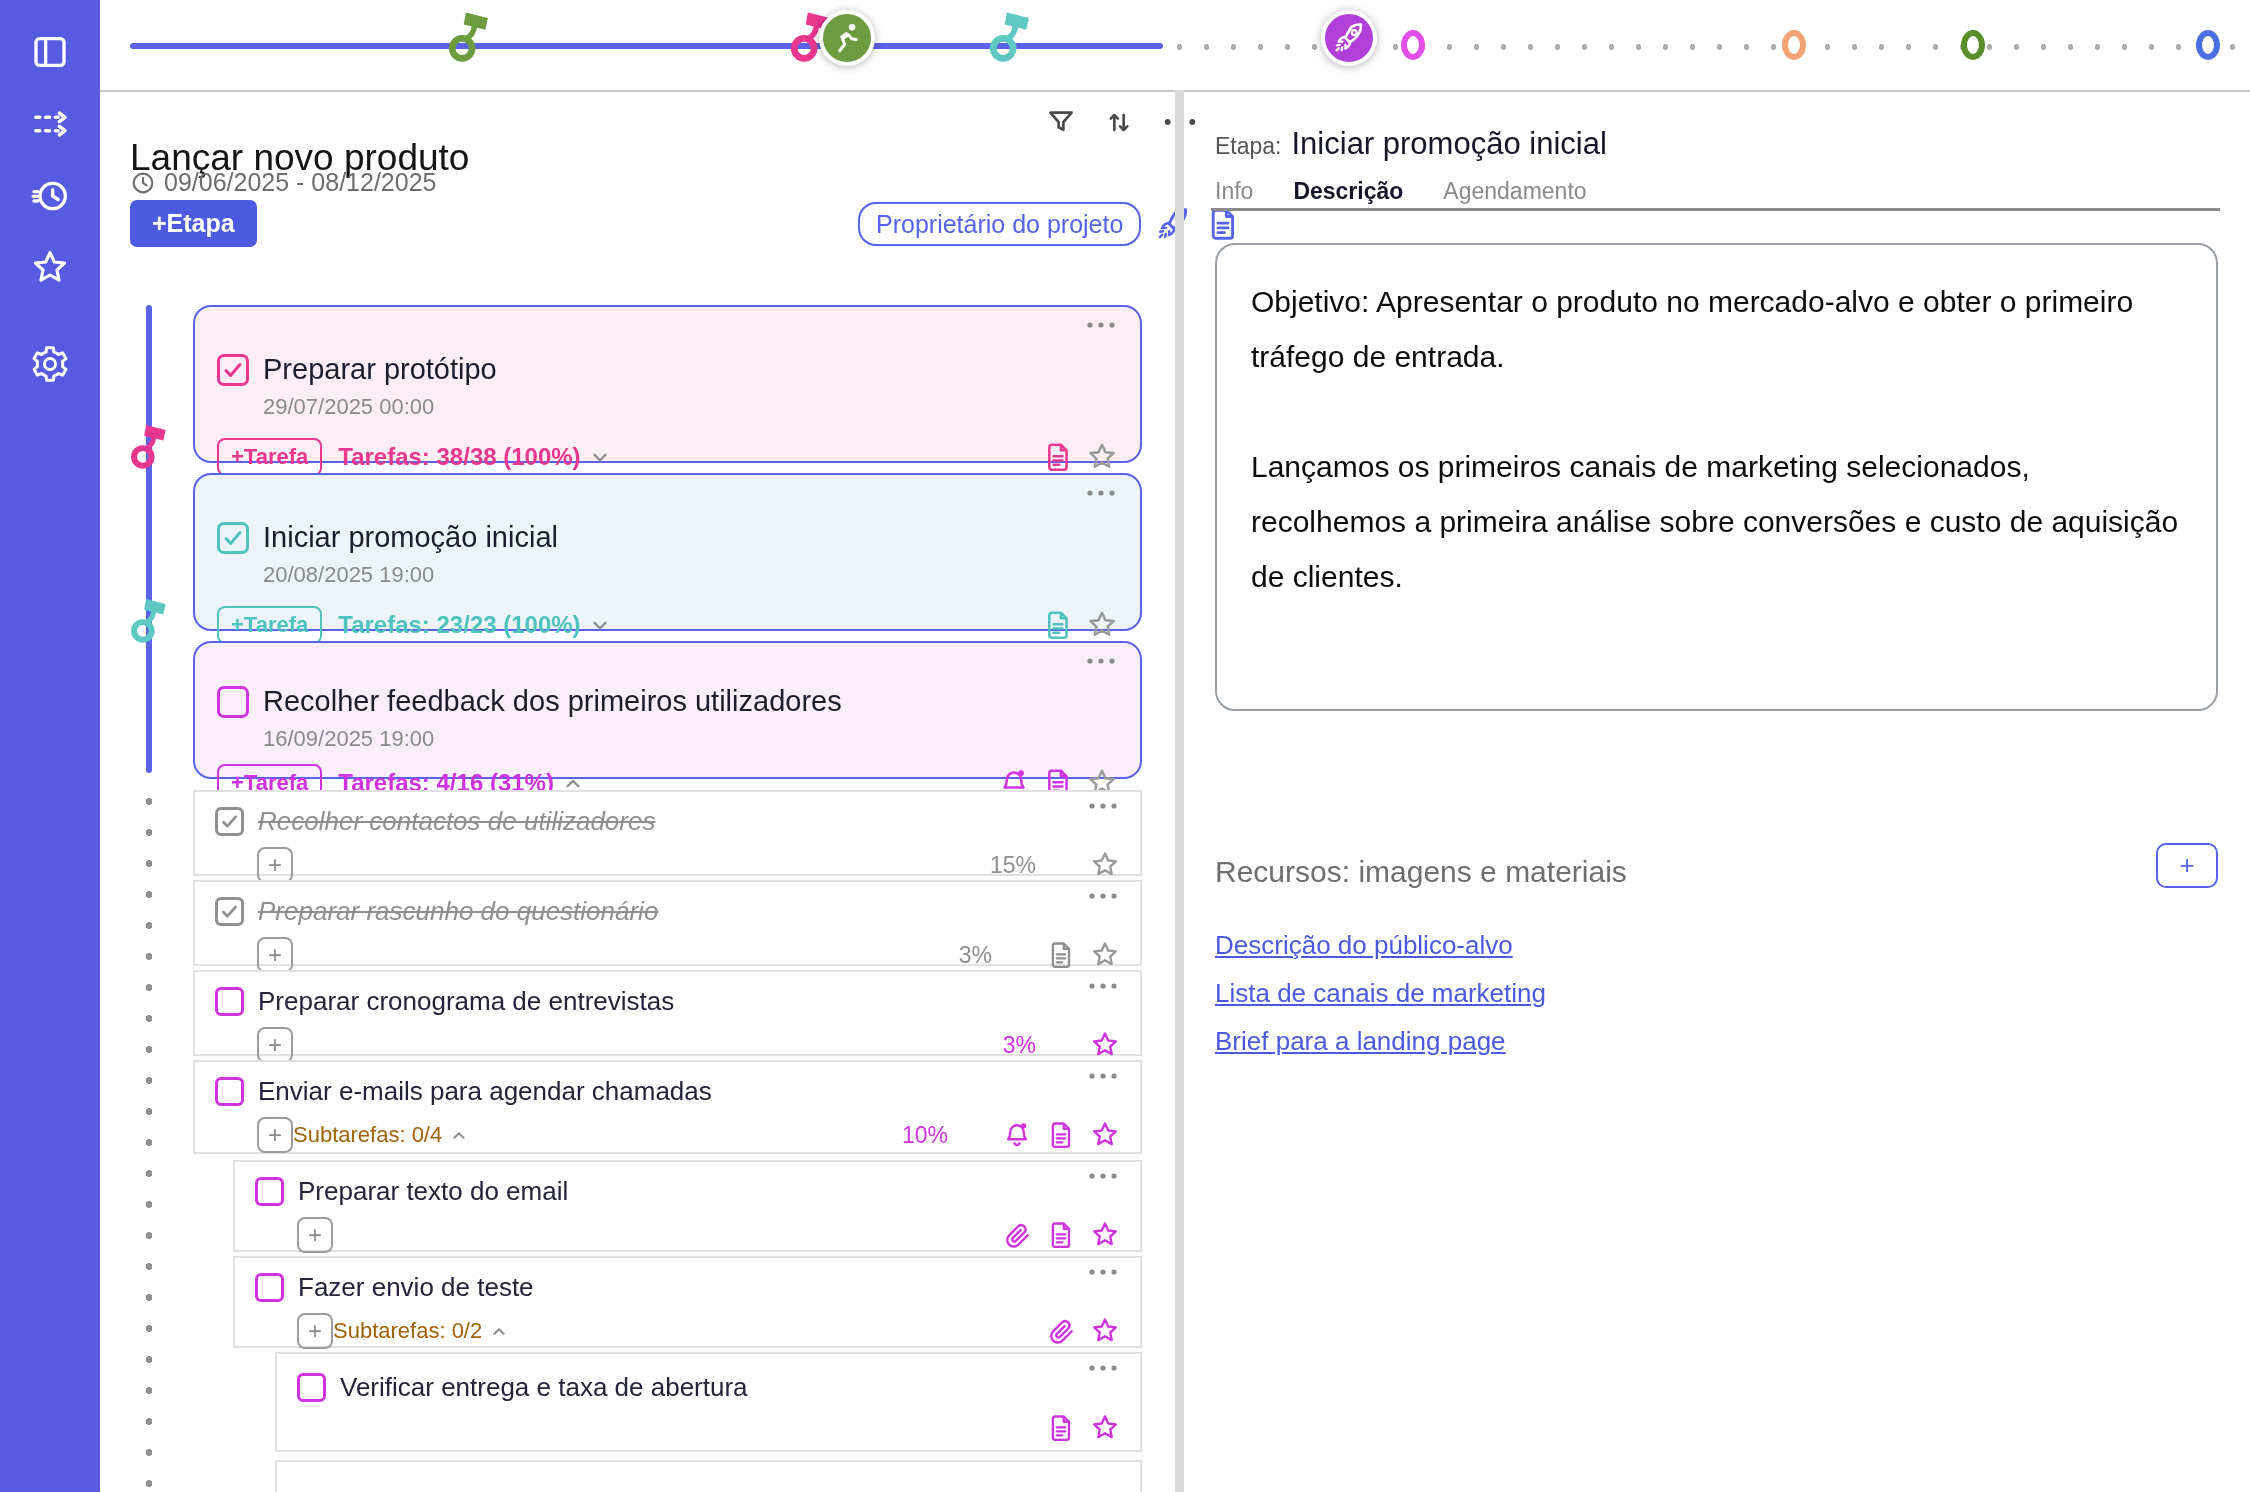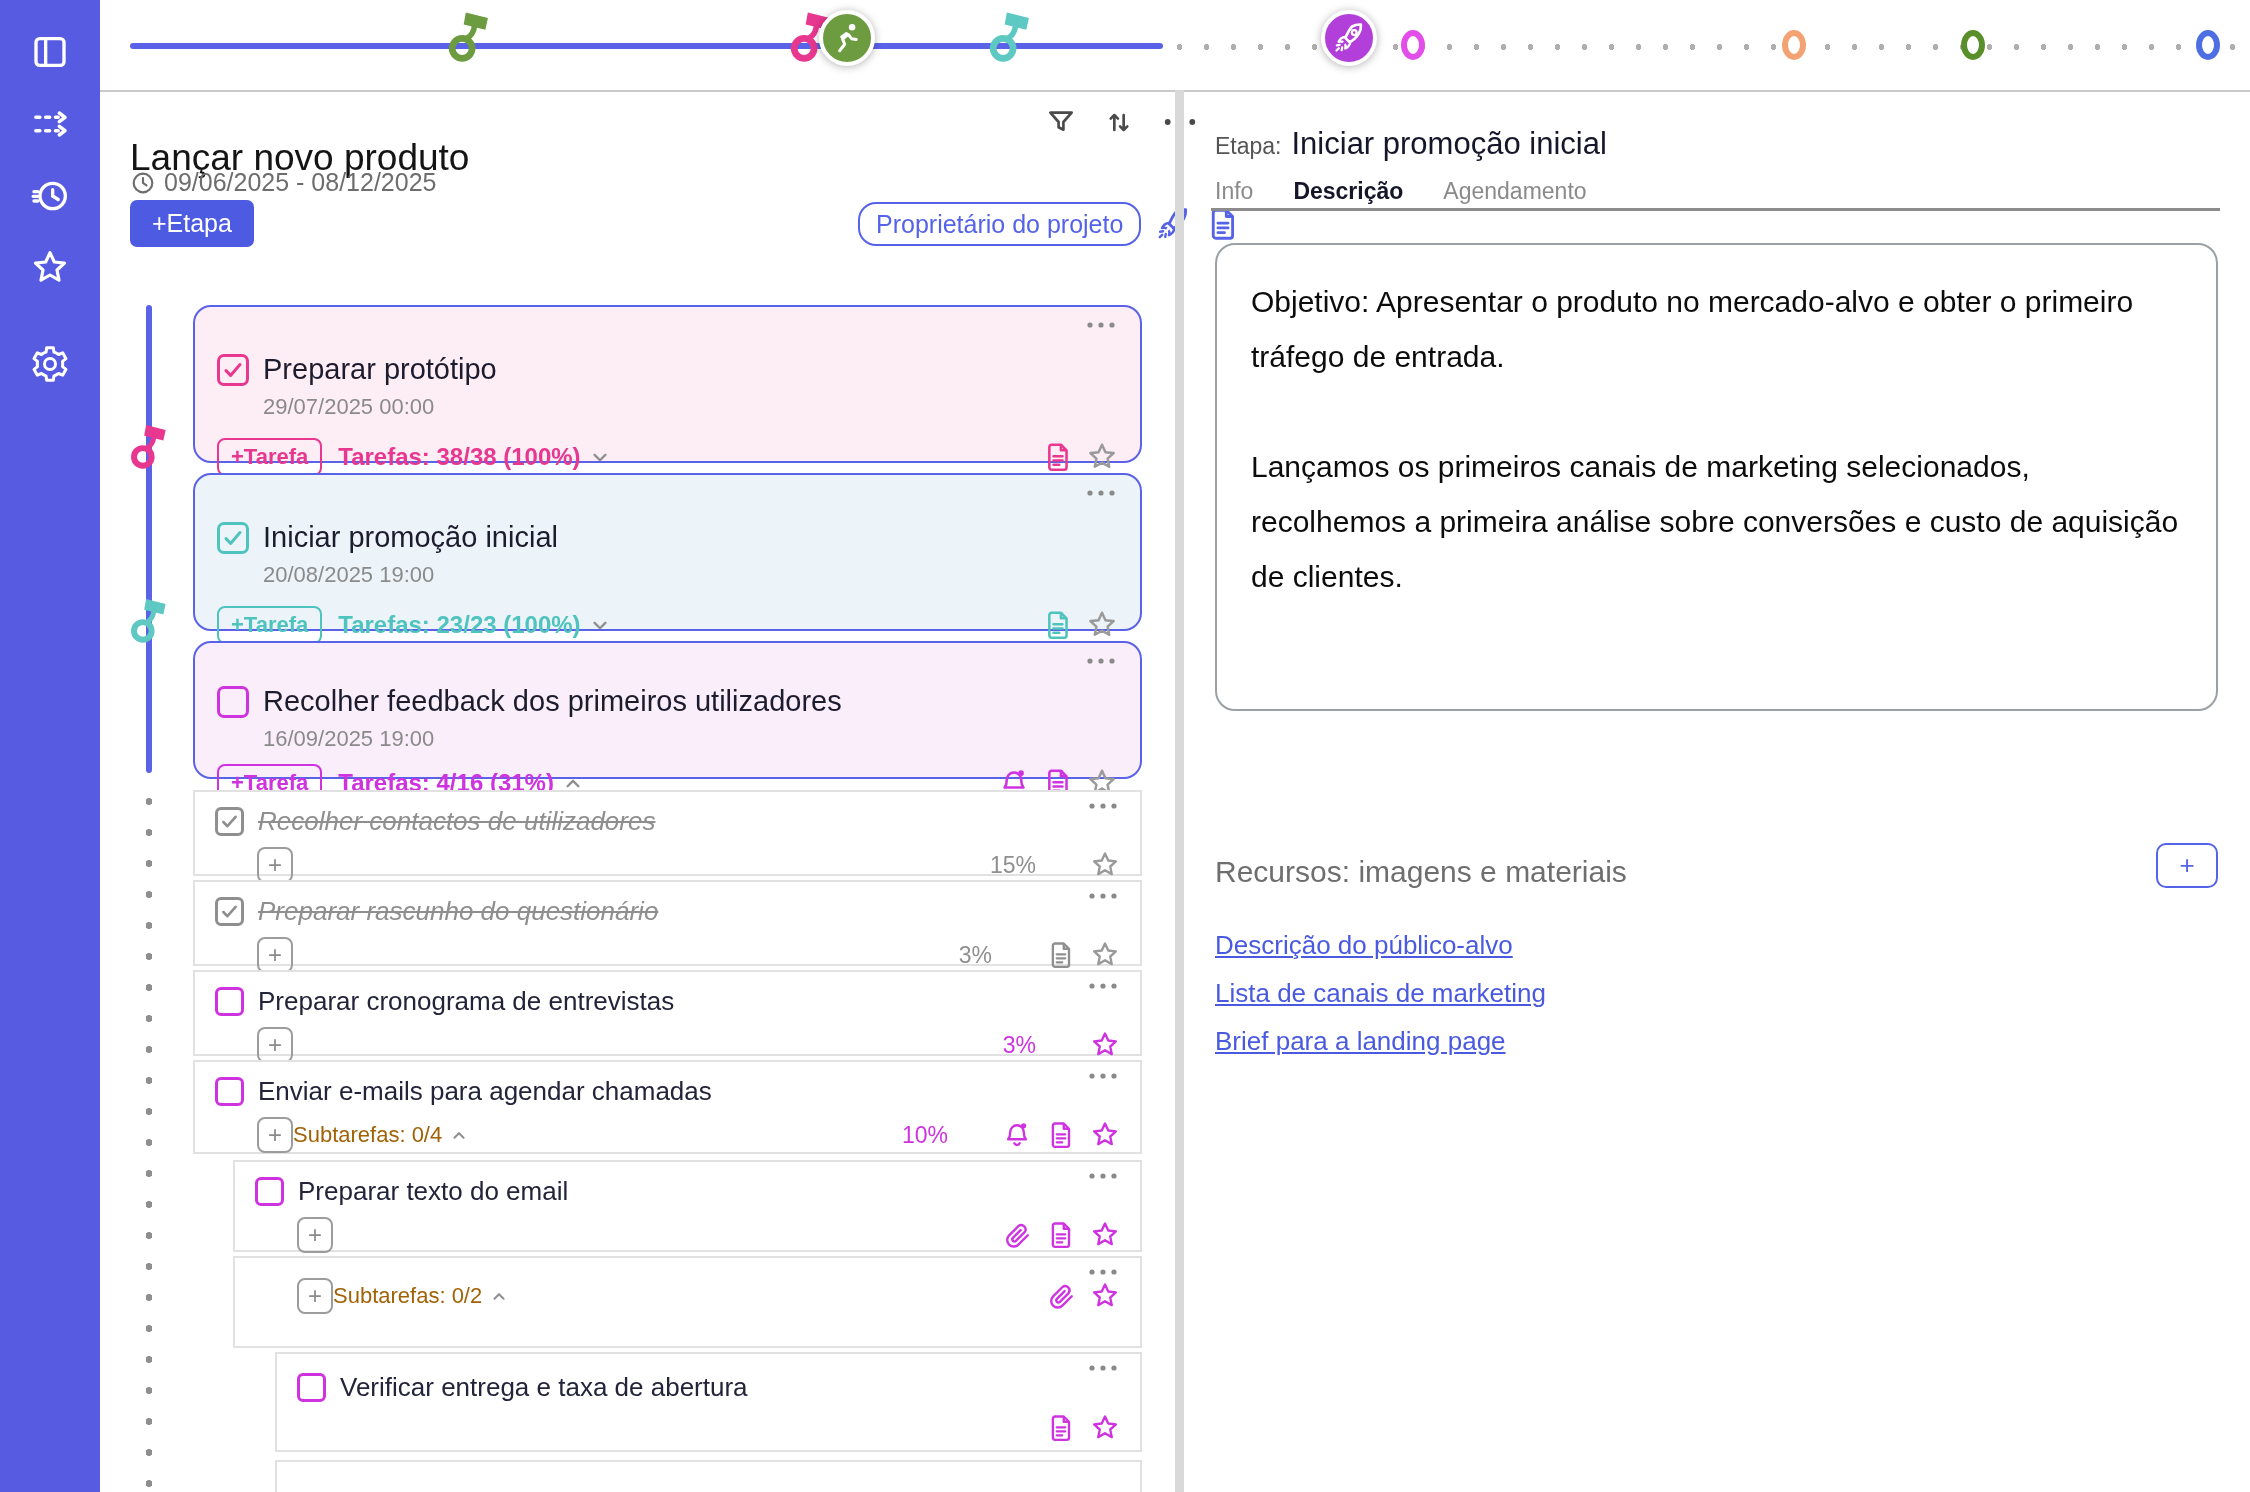--- a/index.html
+++ b/index.html
@@ -25,21 +25,21 @@
   .tl-badge svg{width:34px;height:34px;color:#fff;}
   .tl-ring{position:absolute;top:30px;width:24px;height:30px;border-radius:50%;background:#fff;box-sizing:border-box;}
 
   
   .lp-title{position:absolute;left:130px;top:112px;font-size:37px;font-weight:500;color:#141414;}
   .lp-dates{position:absolute;left:130px;top:168px;display:flex;align-items:center;gap:8px;color:#6d6d6d;font-size:25px;}
   .lp-dates svg{width:26px;height:26px;color:#6d6d6d;}
   .lp-tools{position:absolute;left:1045px;top:106px;display:flex;align-items:center;gap:26px;color:#4a4a4a;}
   .lp-tools svg{width:32px;height:32px;}
   .btn-etapa{position:absolute;left:130px;top:200px;height:47px;padding:0 22px;background:#4d5ae2;color:#fff;
-             font-size:25px;font-weight:normal;border:none;border-radius:7px;display:flex;align-items:center;cursor:pointer;}
+             font-size:25px;font-weight:bold;border:none;border-radius:7px;display:flex;align-items:center;cursor:pointer;}
   .owner-wrap{position:absolute;left:858px;top:202px;display:flex;align-items:center;gap:14px;}
   .btn-owner{height:44px;padding:0 16px;background:#fff;border:2.5px solid #5563e8;border-radius:18px;
              color:#5563e8;font-size:25px;display:flex;align-items:center;cursor:pointer;}
   .owner-wrap svg{width:36px;height:36px;color:#5563e8;}
 
   
   .spine-solid{position:absolute;left:146px;top:305px;width:6px;height:468px;background:#5a62e8;border-radius:3px;}
   .spine-dotted{position:absolute;left:145px;top:786px;width:8px;height:706px;
                 background:radial-gradient(circle 3.4px,#8f8f8f 98%,transparent) 0 0/8px 31px repeat-y;}
   .spine-pin{position:absolute;width:46px;height:52px;left:125px;}
@@ -511,20 +511,24 @@
       </div>
     </div>
   </div>
 
   <div class="trow" style="left:233px;top:1256px;width:909px;height:92px;">
     <div class="dots">
         <svg>
           <use href="#i-dots"></use>
         </svg>
       </div>
+    <div class="trow-head">
+      <div class="cbx-sm mag"></div>
+      <span class="trow-title">Fazer envio de teste</span>
+    </div>
     <div class="trow-foot">
       <button class="btn-plus">+</button>
       <span class="sub-label">Subtarefas: 0/2</span>
       <svg class="chev-sm">
           <use href="#i-chev-up"></use>
         </svg>
       <div class="trow-right">
         <svg class="mag">
             <use href="#i-clip"></use>
           </svg>

